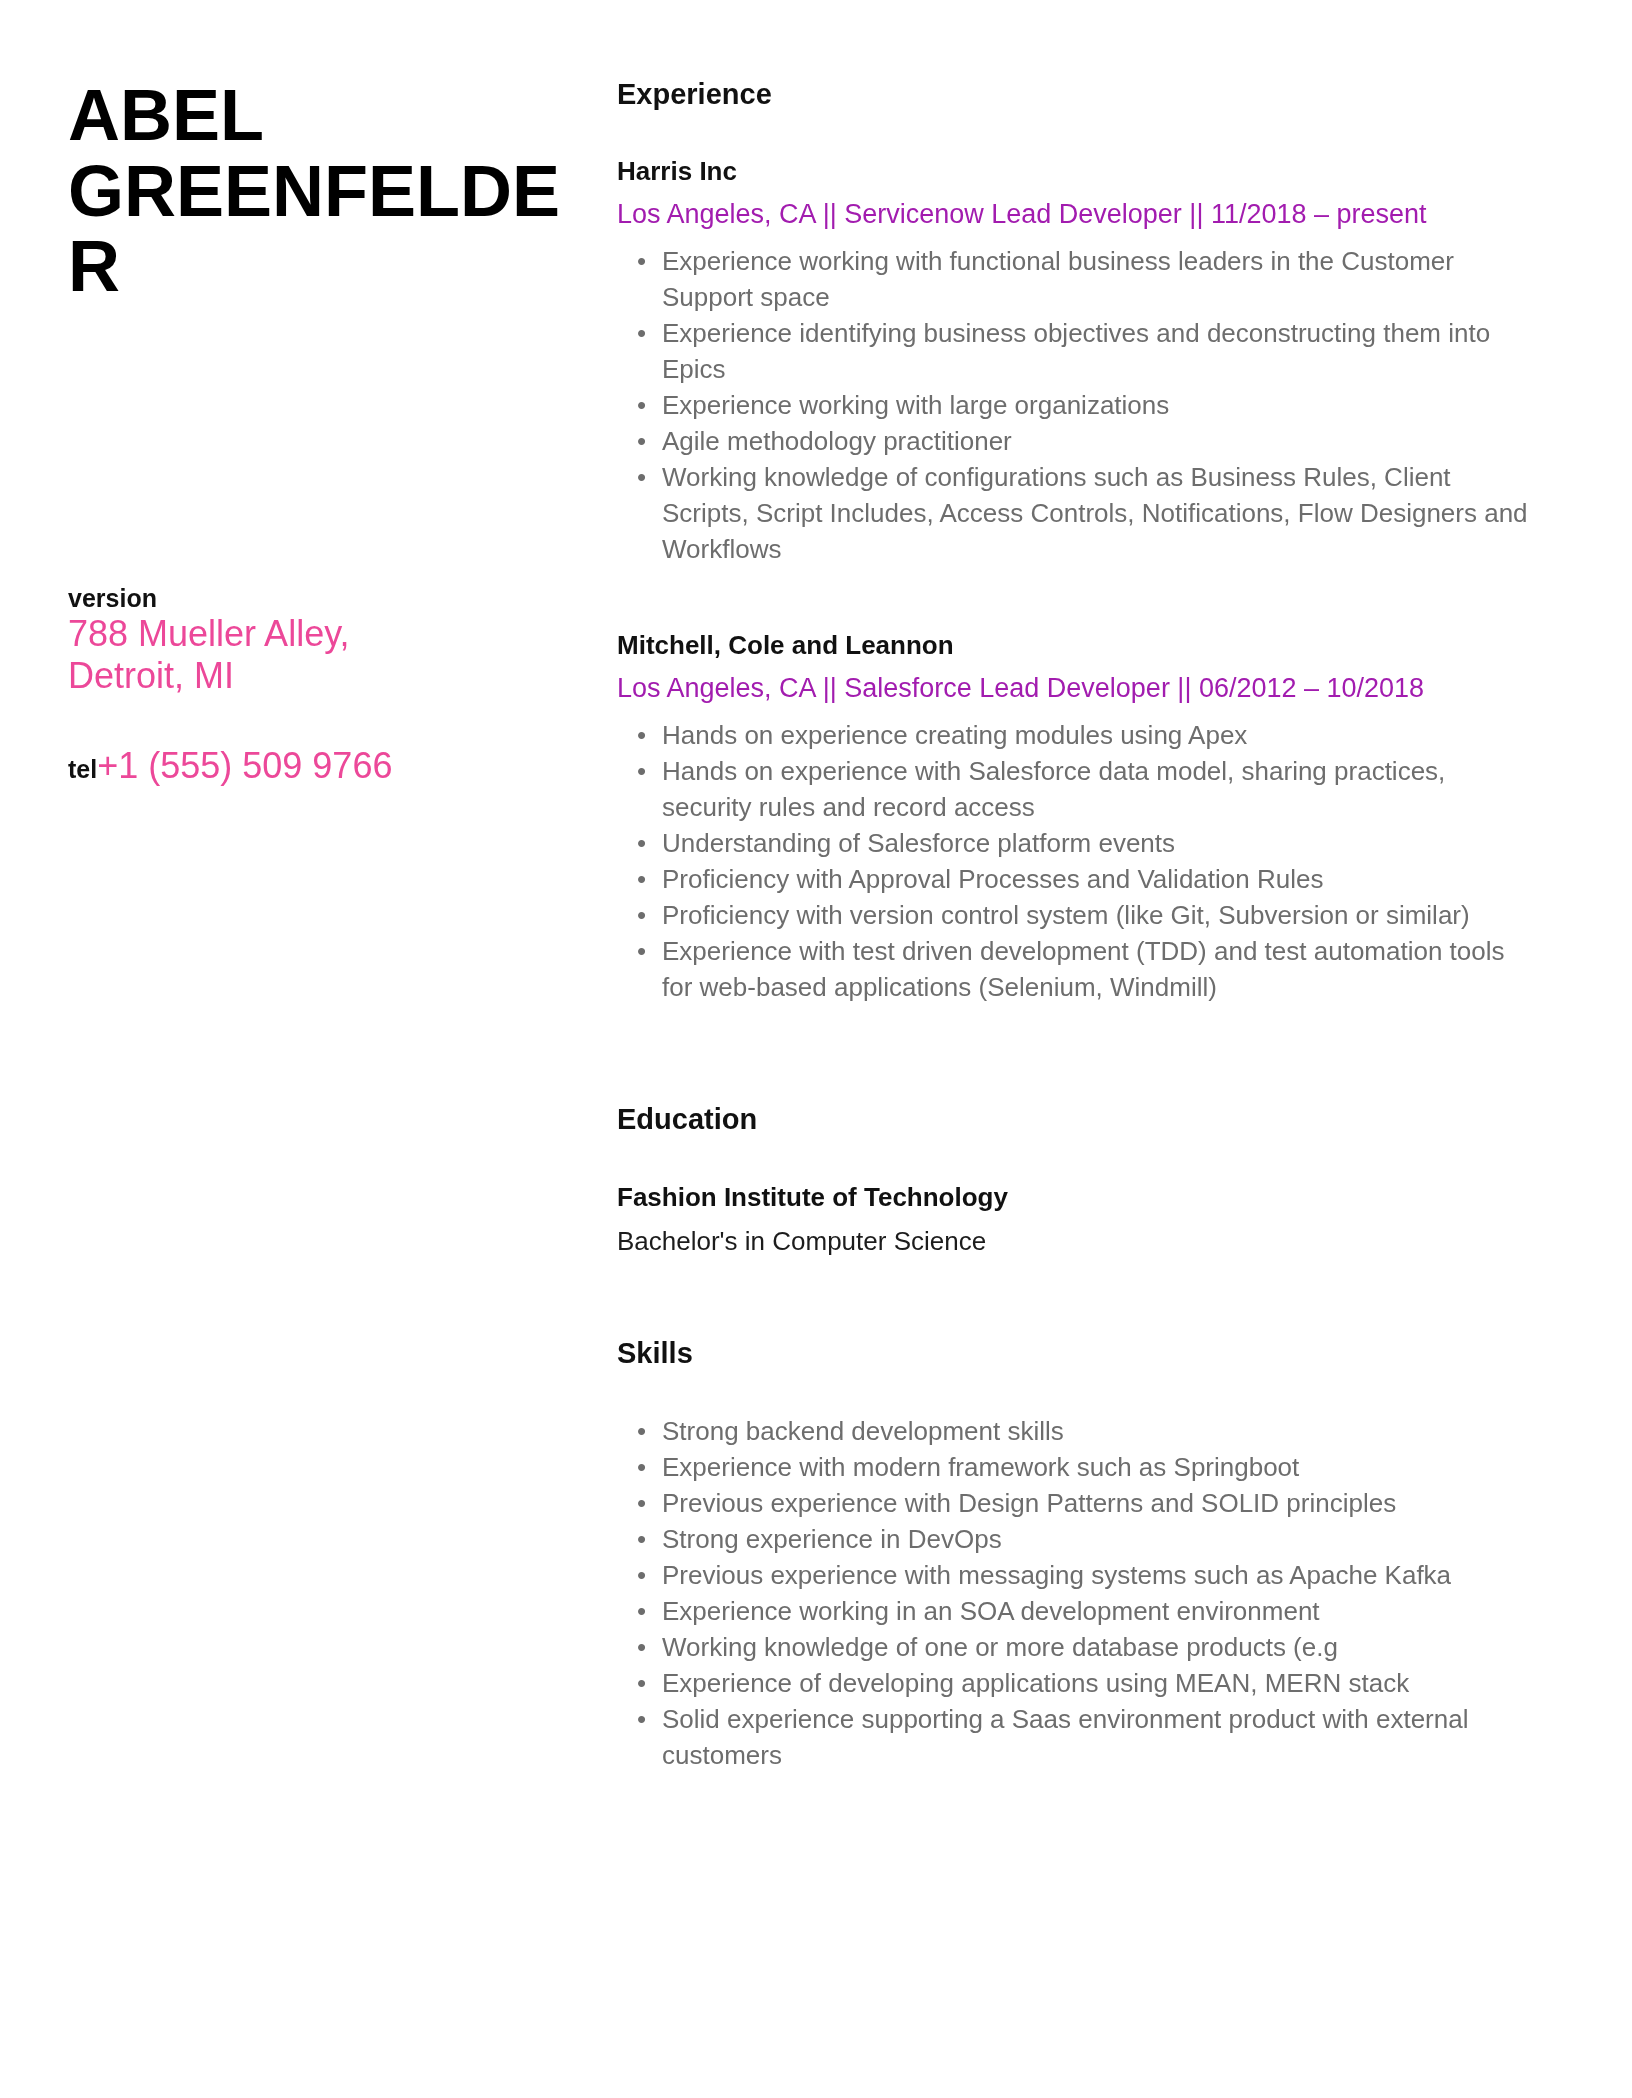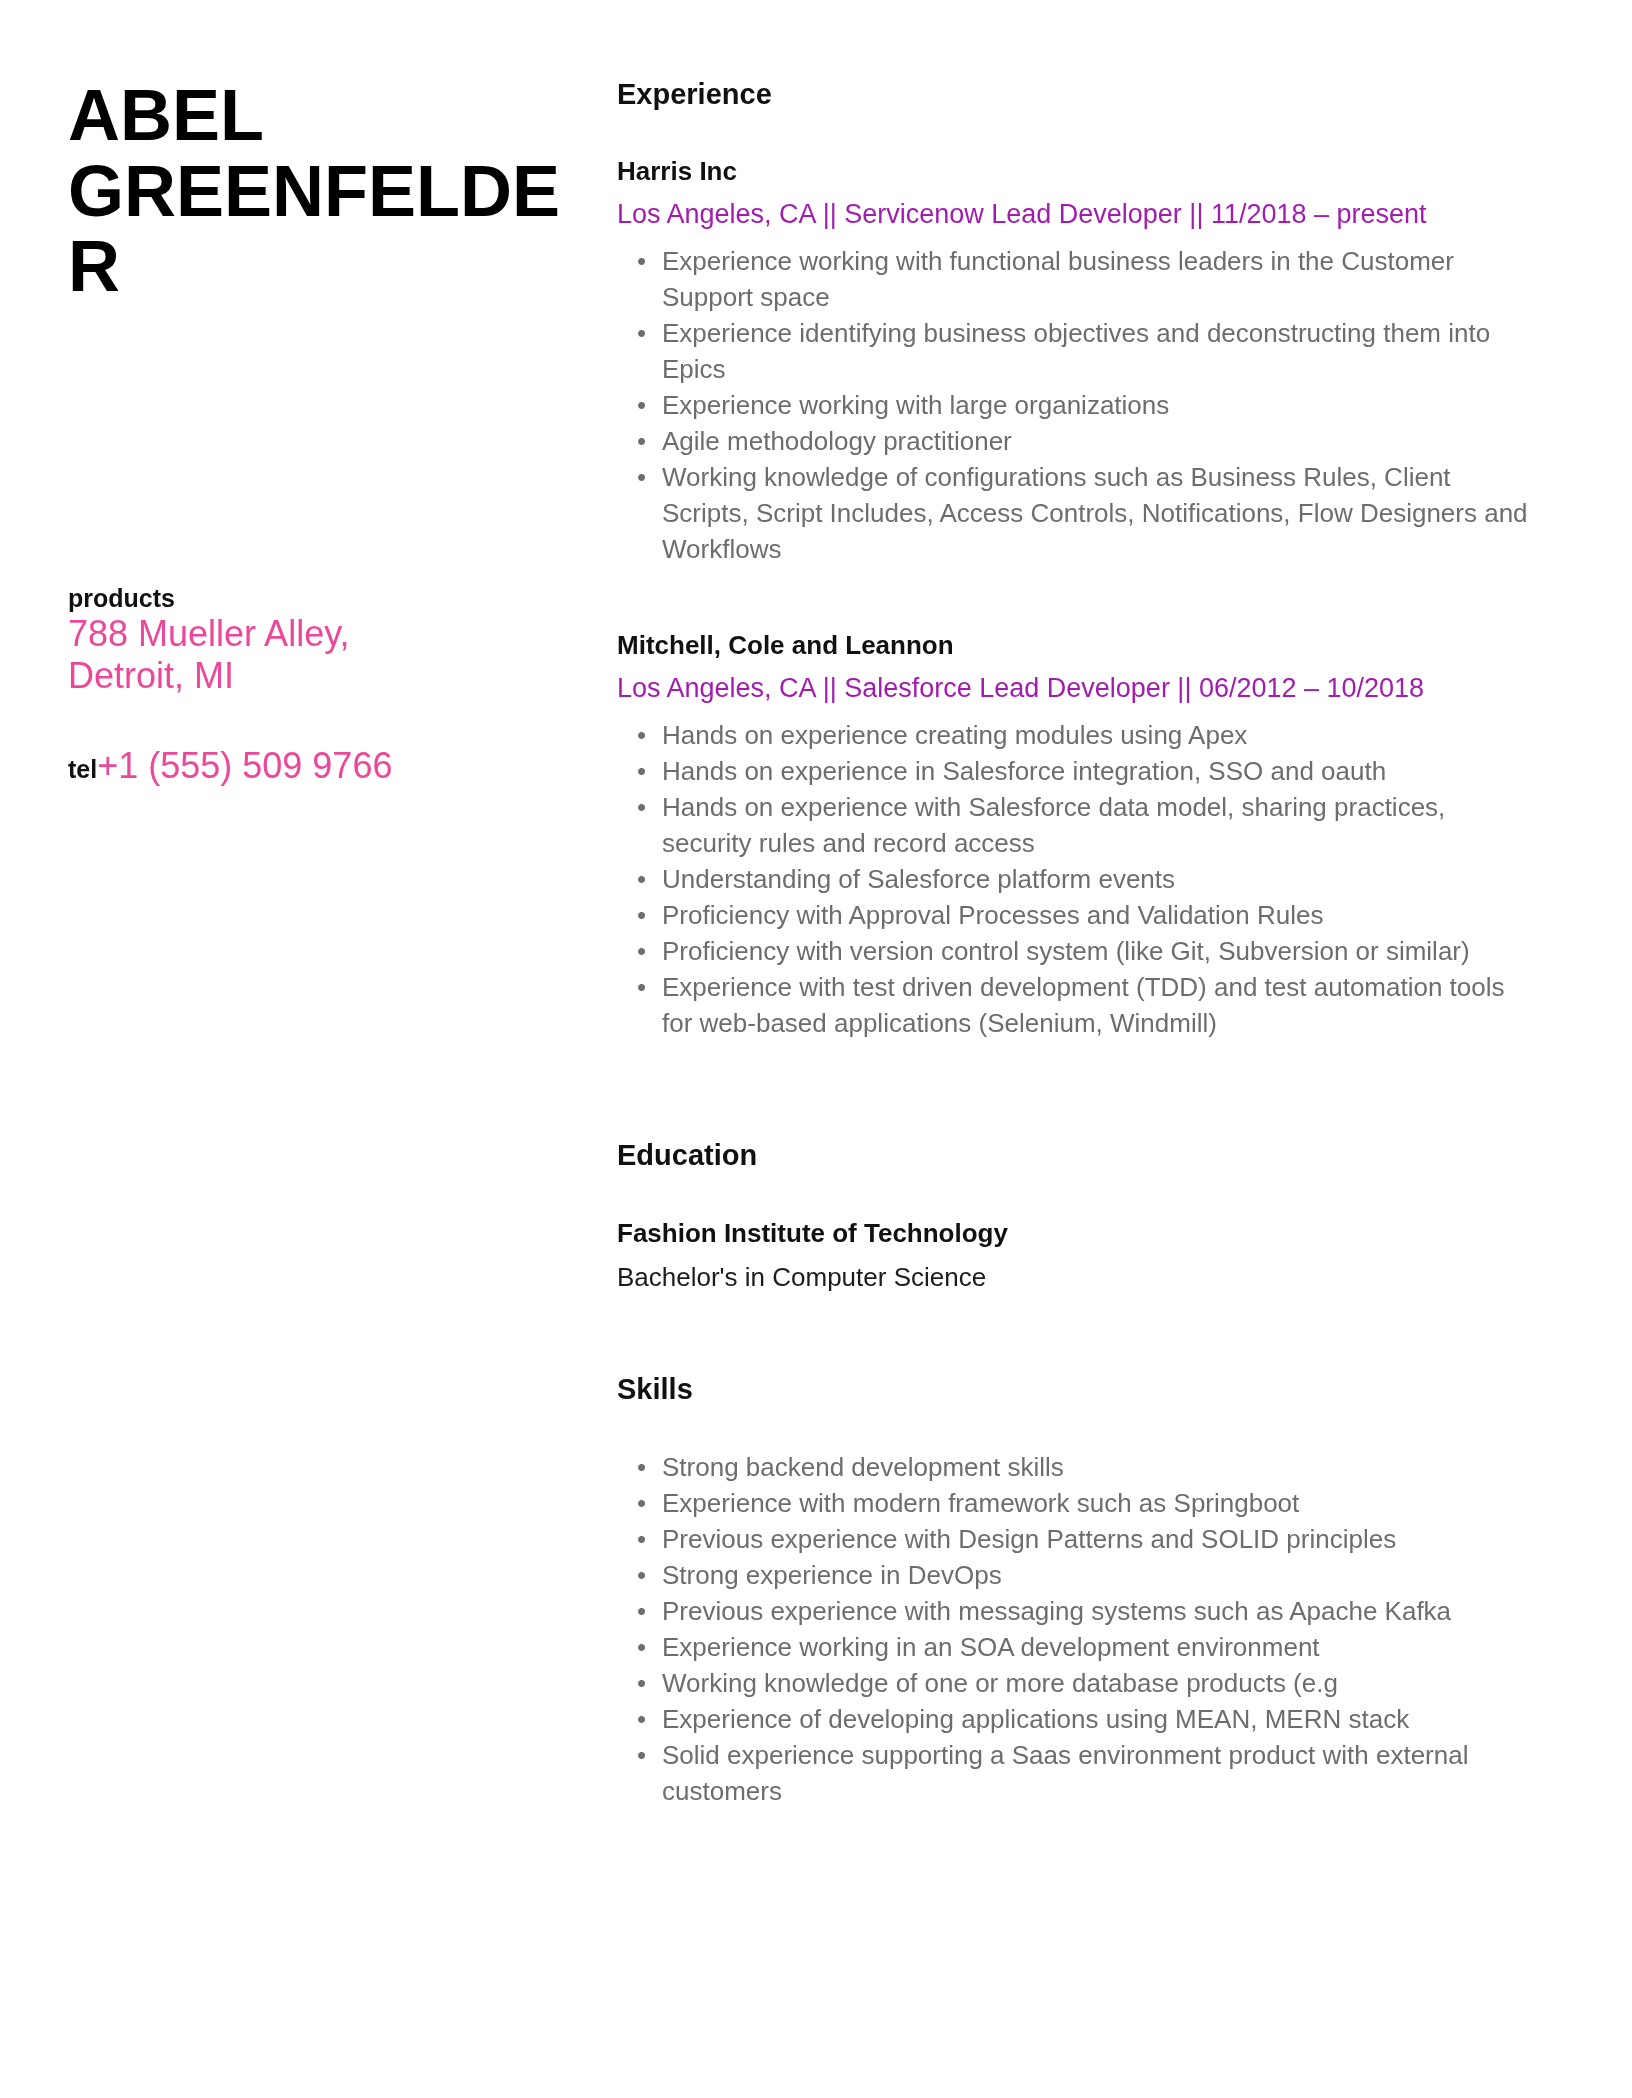--- a/index.html
+++ b/index.html
@@ -120,21 +120,21 @@
 </head>
 <body>
 
 <div class="page">
 
   <aside class="sidebar">
     <h1 class="name">ABEL GREENFELDER</h1>
 
     <div class="contact">
       <div class="address-block">
-        <div class="contact-label">products</div>
+        <div class="contact-label">version</div>
         <div class="contact-value">788 Mueller Alley,</div>
         <div class="contact-value">Detroit, MI</div>
       </div>
       <div class="tel-row">
         <span class="contact-label">tel</span>
         <span class="contact-value">+1 (555) 509 9766</span>
       </div>
     </div>
   </aside>
 
@@ -153,21 +153,20 @@
           <li>Agile methodology practitioner</li>
           <li>Working knowledge of configurations such as Business Rules, Client Scripts, Script Includes, Access Controls, Notifications, Flow Designers and Workflows</li>
         </ul>
       </article>
 
       <article class="job">
         <h3 class="job-company">Mitchell, Cole and Leannon</h3>
         <div class="job-meta">Los Angeles, CA || Salesforce Lead Developer || 06/2012 – 10/2018</div>
         <ul class="bullets">
           <li>Hands on experience creating modules using Apex</li>
-          <li>Hands on experience in Salesforce integration, SSO and oauth</li>
           <li>Hands on experience with Salesforce data model, sharing practices, security rules and record access</li>
           <li>Understanding of Salesforce platform events</li>
           <li>Proficiency with Approval Processes and Validation Rules</li>
           <li>Proficiency with version control system (like Git, Subversion or similar)</li>
           <li>Experience with test driven development (TDD) and test automation tools for web-based applications (Selenium, Windmill)</li>
         </ul>
       </article>
     </section>
 
     <section class="education-section">

